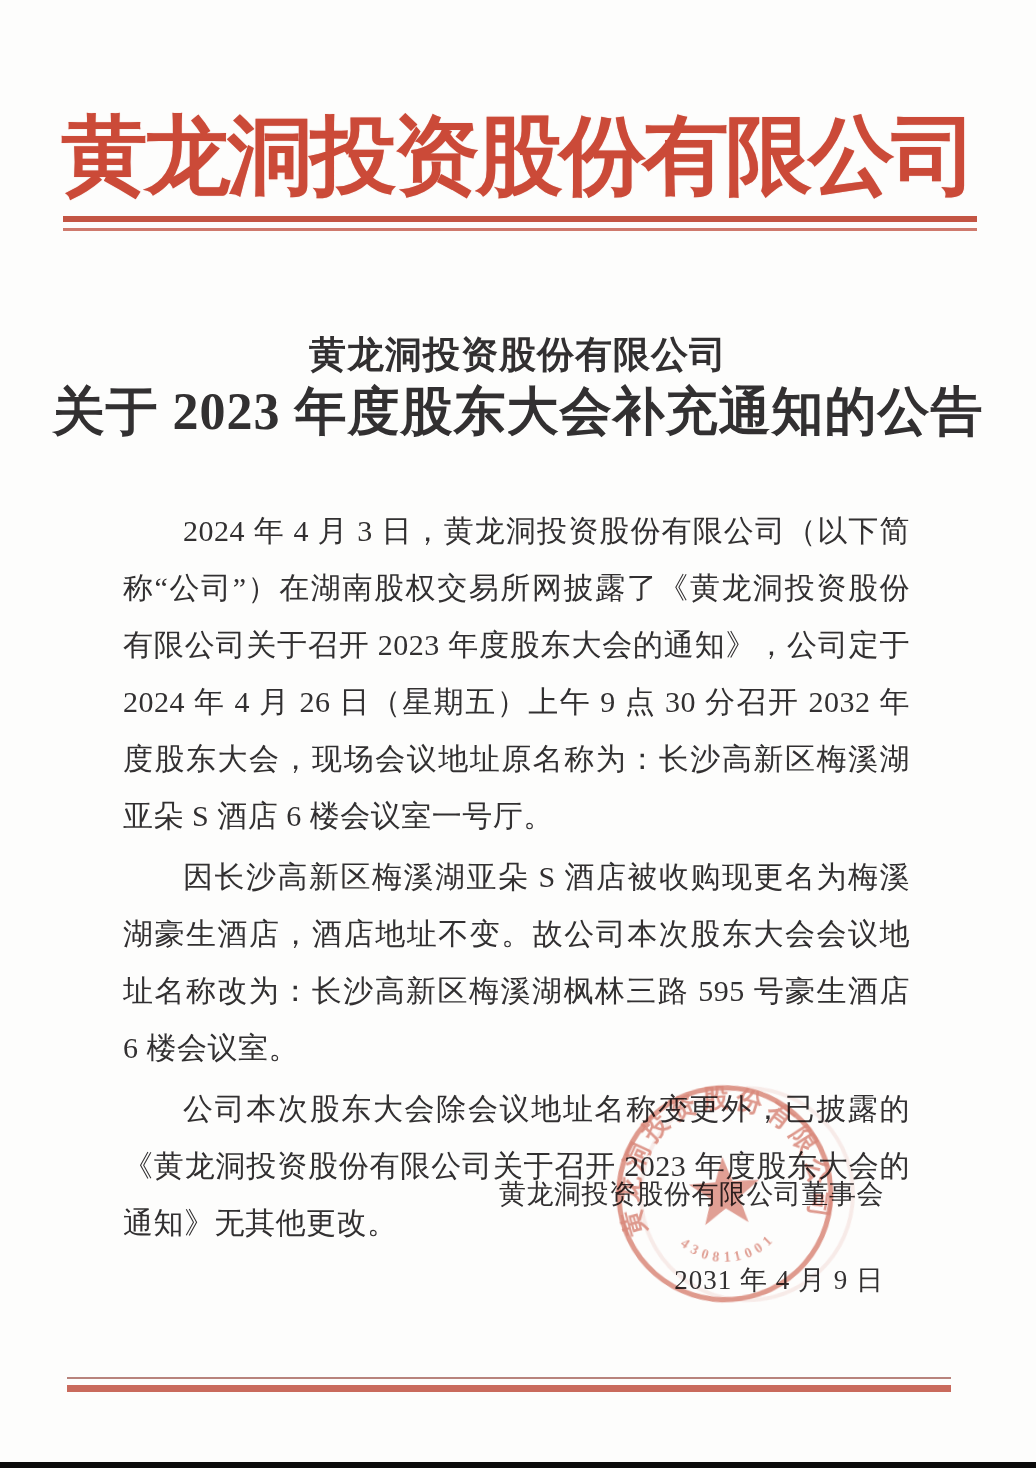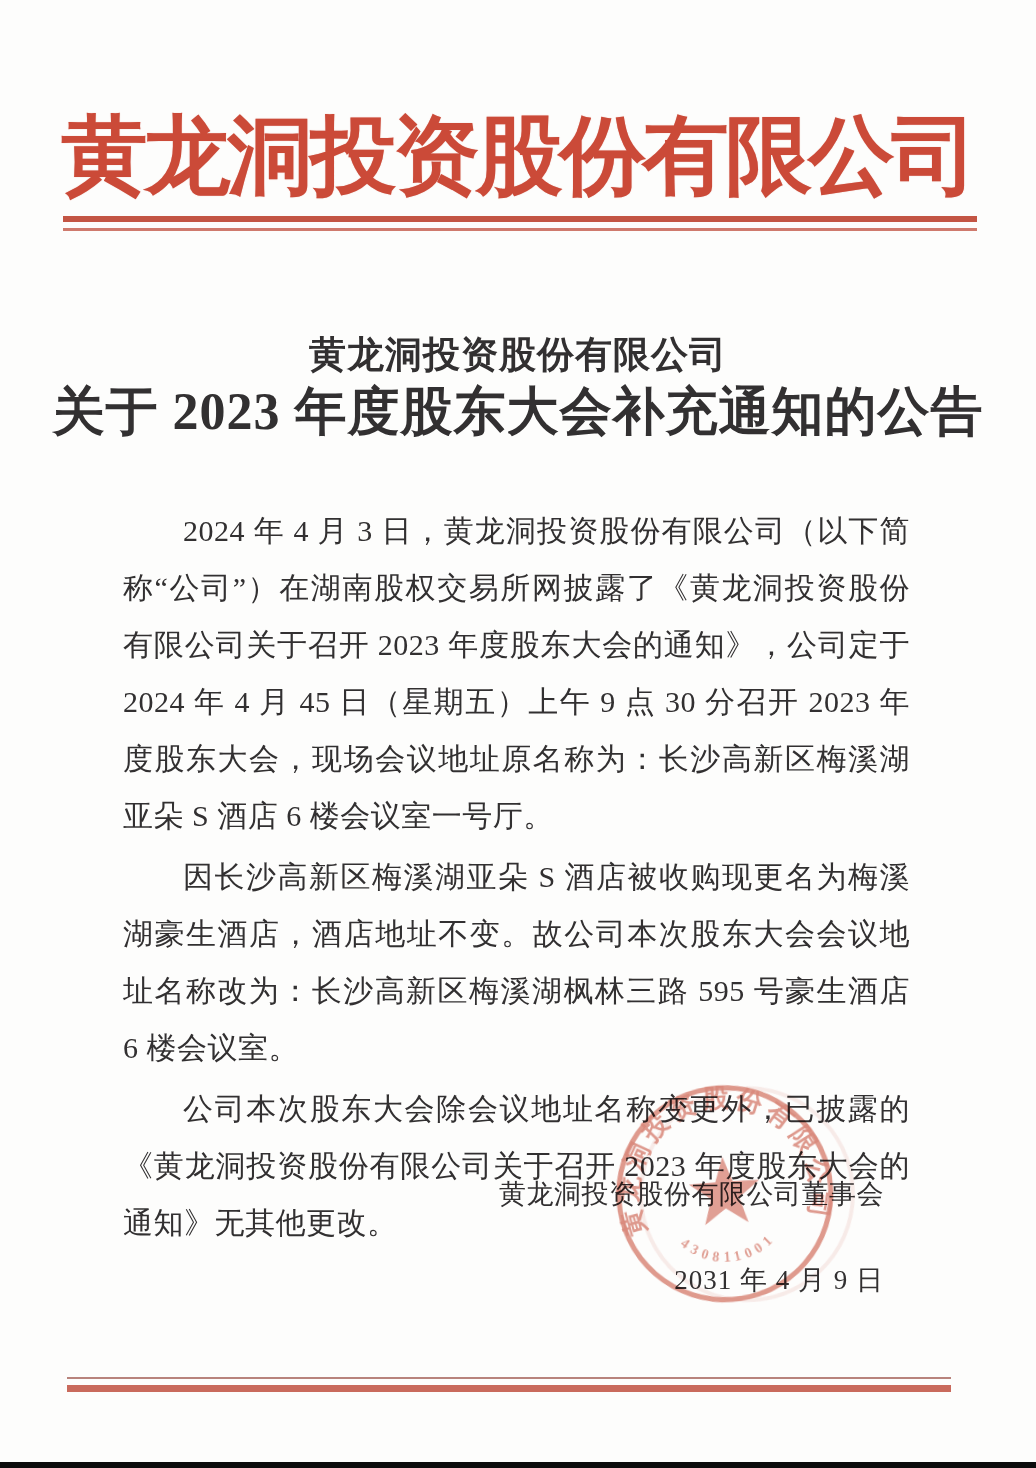--- a/index.html
+++ b/index.html
@@ -96,21 +96,21 @@
 <div class="letterhead">黄龙洞投资股份有限公司</div>
 <div class="rule-thick-top"></div>
 <div class="rule-thin-top"></div>
 
 <div class="doc-title">
   <div class="t1">黄龙洞投资股份有限公司</div>
   <div class="t2">关于 2023 年度股东大会补充通知的公告</div>
 </div>
 
 <div class="doc-body">
-  <p>2024 年 4 月 3 日，黄龙洞投资股份有限公司（以下简称“公司”）在湖南股权交易所网披露了《黄龙洞投资股份有限公司关于召开 2023 年度股东大会的通知》，公司定于 2024 年 4 月 45 日（星期五）上午 9 点 30 分召开 2023 年度股东大会，现场会议地址原名称为：长沙高新区梅溪湖亚朵 S 酒店 6 楼会议室一号厅。</p>
+  <p>2024 年 4 月 3 日，黄龙洞投资股份有限公司（以下简称“公司”）在湖南股权交易所网披露了《黄龙洞投资股份有限公司关于召开 2023 年度股东大会的通知》，公司定于 2024 年 4 月 26 日（星期五）上午 9 点 30 分召开 2032 年度股东大会，现场会议地址原名称为：长沙高新区梅溪湖亚朵 S 酒店 6 楼会议室一号厅。</p>
   <p>因长沙高新区梅溪湖亚朵 S 酒店被收购现更名为梅溪湖豪生酒店，酒店地址不变。故公司本次股东大会会议地址名称改为：长沙高新区梅溪湖枫林三路 595 号豪生酒店 6 楼会议室。</p>
   <p>公司本次股东大会除会议地址名称变更外，已披露的《黄龙洞投资股份有限公司关于召开 2023 年度股东大会的通知》无其他更改。</p>
 </div>
 
 <div class="sig-issuer">黄龙洞投资股份有限公司董事会</div>
 <div class="sig-date">2031 年 4 月 9 日</div>
 
 <svg class="seal" viewBox="0 0 240 230">
 
   <circle cx="132" cy="114" r="106" fill="none" stroke="#cc5a48" stroke-width="4" opacity="0.15"></circle>

